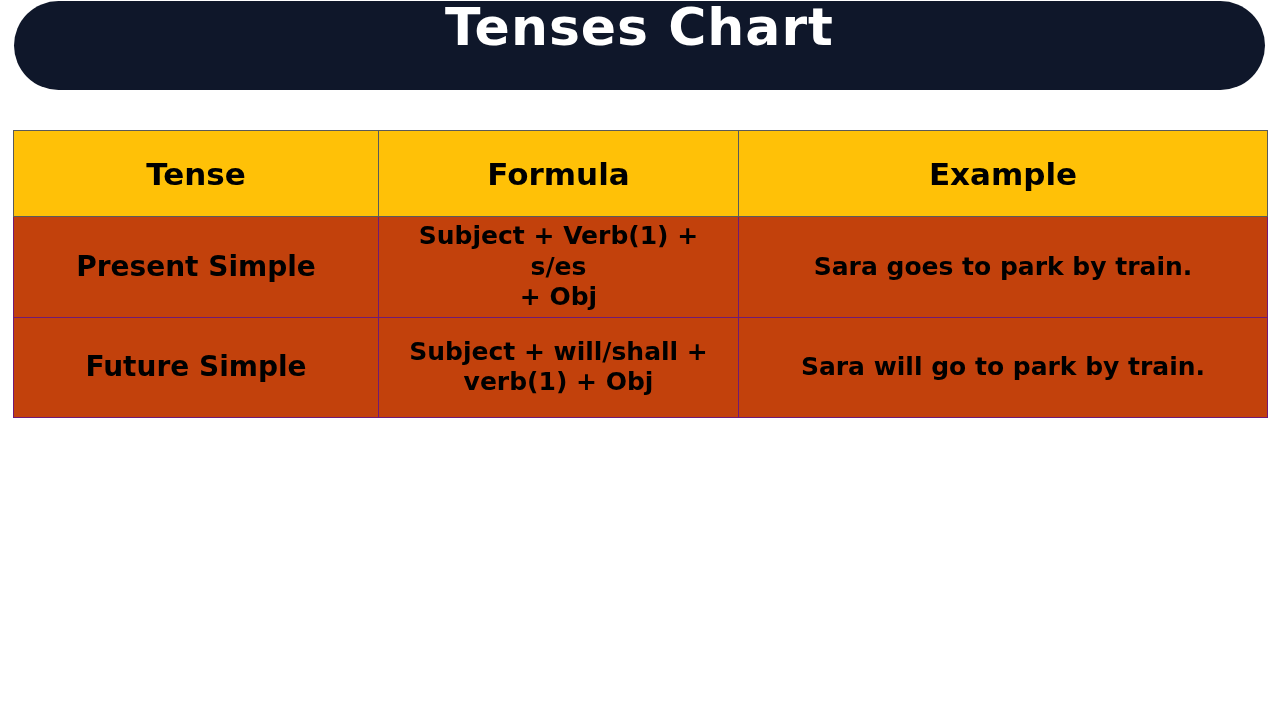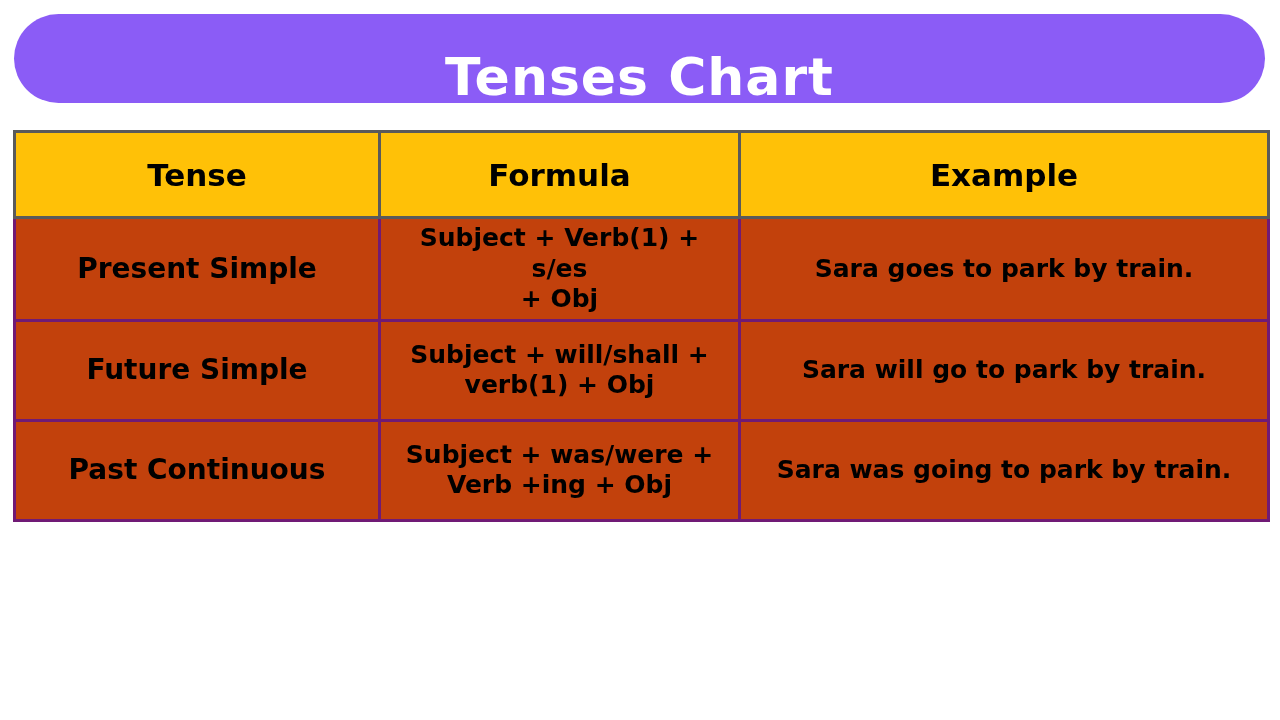--- a/index.html
+++ b/index.html
@@ -19,27 +19,27 @@
     width: 1280px;
     height: 720px;
     background: #ffffff;
     overflow: hidden;
   }
 
   
   .title-banner {
     position: absolute;
     left: 14px;
-    top: 14px;
+    top: 1px;
     width: 1251px;
     height: 89px;
-    background: #8b5cf6;
+    background: #0f172a;
     border-radius: 46px;
     display: flex;
-    align-items: flex-end;
+    align-items: flex-start;
     justify-content: center;
     box-sizing: border-box;
   }
   .title-text {
     color: #ffffff;
     font-size: 52px;
     font-weight: bold;
     letter-spacing: 1px;
     line-height: 1;
     white-space: nowrap;
@@ -53,21 +53,21 @@
     width: 1254px;
     border-collapse: collapse;
     table-layout: fixed;
   }
   .tenses-table col.c-tense   { width: 365px; }
   .tenses-table col.c-formula { width: 360px; }
   .tenses-table col.c-example { width: 529px; }
 
   .tenses-table th,
   .tenses-table td {
-    border: 3px solid #701a75;
+    border: 1px solid #701a75;
     text-align: center;
     vertical-align: middle;
     color: #000000;
     padding: 4px 8px;
     box-sizing: border-box;
   }
 
   .tenses-table thead th {
     background: #FFC107;
     height: 86px;
@@ -131,25 +131,17 @@
       <tr class="row-3">
         <td class="cell-tense">Future Simple</td>
         <td class="cell-formula">
           <span class="ftxt">Subject + will/shall +</span>
           <span class="ftxt">verb(1) + Obj</span>
         </td>
         <td class="cell-example">Sara will go to park by train.</td>
       </tr>
 
 
-      <tr class="row-5">
-        <td class="cell-tense">Past Continuous</td>
-        <td class="cell-formula">
-          <span class="ftxt">Subject + was/were +</span>
-          <span class="ftxt">Verb +ing + Obj</span>
-        </td>
-        <td class="cell-example">Sara was going to park by train.</td>
-      </tr>
 
     </tbody>
   </table>
 
 </div>
 
 </body></html>

